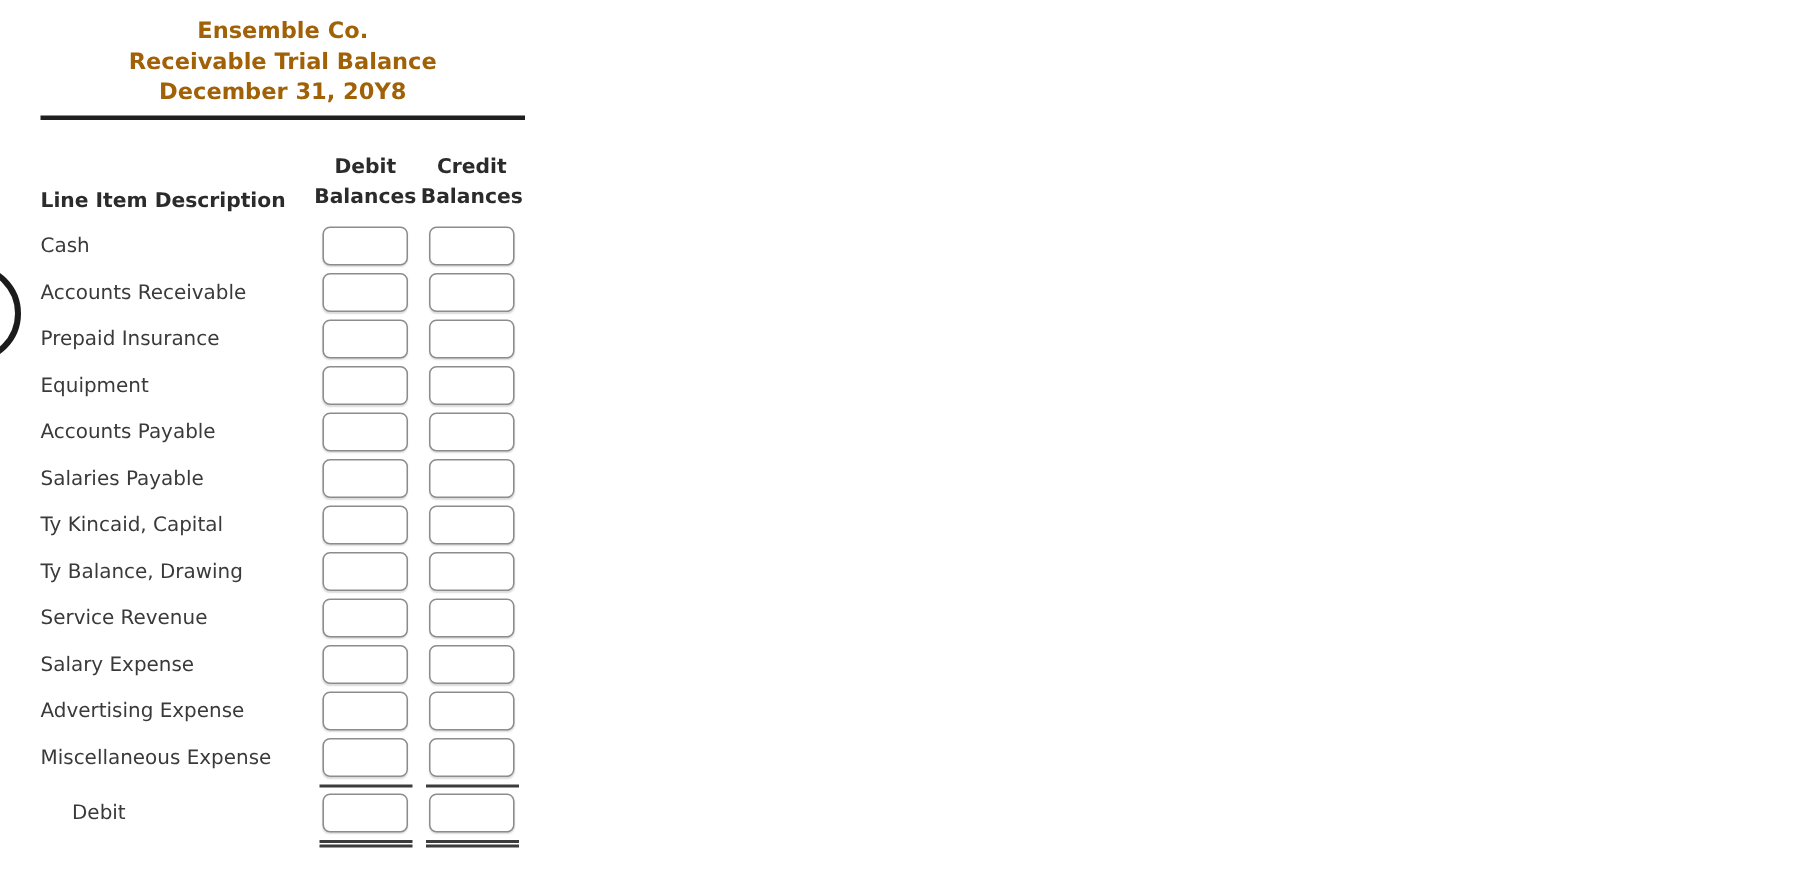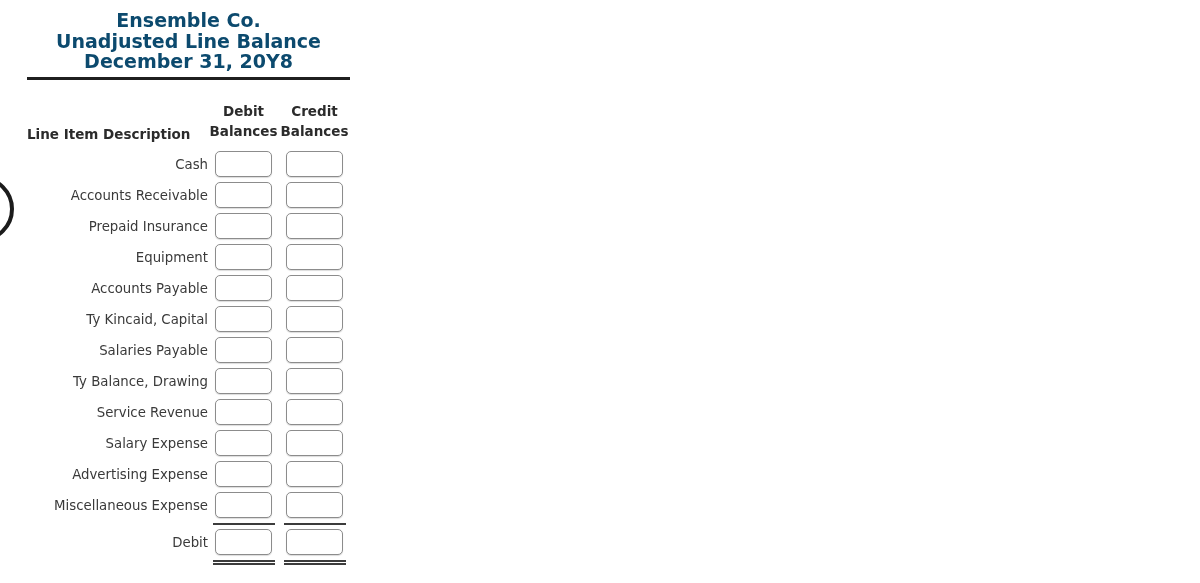--- a/index.html
+++ b/index.html
@@ -35,23 +35,23 @@
     left: 27px;
     top: 0px;
     width: 323px;
   }
 
   .title-block {
     text-align: center;
     padding-top: 10px;
   }
   .title-line {
-    font-size: 19px;
+    font-size: 15px;
     font-weight: bold;
-    color: #0c4a6e;
+    color: #a16207;
     line-height: 20.6px;
     white-space: nowrap;
   }
 
   .title-rule {
     height: 3px;
     background: #1f1f1f;
     margin-top: 5px;
   }
 
@@ -82,21 +82,21 @@
   .hdr-amt {
     text-align: center;
     line-height: 20.5px;
     padding-bottom: 7px;
   }
   .hdr-amt .hdr-w { display: block; }
 
   td.desc {
     font-size: 13.3px;
     color: #3a3a3a;
-    text-align: right;
+    text-align: left;
     padding: 0;
     height: 31px;
     vertical-align: middle;
     white-space: nowrap;
   }
   td.desc.total-label {
     padding-left: 21px;
   }
 
   td.amt {
@@ -148,21 +148,21 @@
 </style>
 </head>
 <body>
 
 <div id="spinner-arc"></div>
 
 <div id="worksheet">
 
   <div class="title-block">
     <div class="title-line">Ensemble Co.</div>
-    <div class="title-line">Unadjusted Line Balance</div>
+    <div class="title-line">Receivable Trial Balance</div>
     <div class="title-line">December 31, 20Y8</div>
   </div>
 
   <div class="title-rule"></div>
 
   <table class="tb">
     <colgroup>
       <col class="c-desc">
         <col class="c-debit">
         <col class="c-credit">
@@ -200,26 +200,26 @@
           <td class="desc">Equipment</td>
           <td class="amt"><input type="text" class="cellbox" value="" style=""></td>
           <td class="amt"><input type="text" class="cellbox" value="" style=""></td>
         </tr>
         <tr>
           <td class="desc">Accounts Payable</td>
           <td class="amt"><input type="text" class="cellbox" value="" style=""></td>
           <td class="amt"><input type="text" class="cellbox" value="" style=""></td>
         </tr>
         <tr>
+          <td class="desc">Salaries Payable</td>
+          <td class="amt"><input type="text" class="cellbox" value="" style=""></td>
+          <td class="amt"><input type="text" class="cellbox" value="" style=""></td>
+        </tr>
+        <tr>
           <td class="desc">Ty Kincaid, Capital</td>
-          <td class="amt"><input type="text" class="cellbox" value="" style=""></td>
-          <td class="amt"><input type="text" class="cellbox" value="" style=""></td>
-        </tr>
-        <tr>
-          <td class="desc">Salaries Payable</td>
           <td class="amt"><input type="text" class="cellbox" value="" style=""></td>
           <td class="amt"><input type="text" class="cellbox" value="" style=""></td>
         </tr>
         <tr>
           <td class="desc">Ty Balance, Drawing</td>
           <td class="amt"><input type="text" class="cellbox" value="" style=""></td>
           <td class="amt"><input type="text" class="cellbox" value="" style=""></td>
         </tr>
         <tr>
           <td class="desc">Service Revenue</td>

